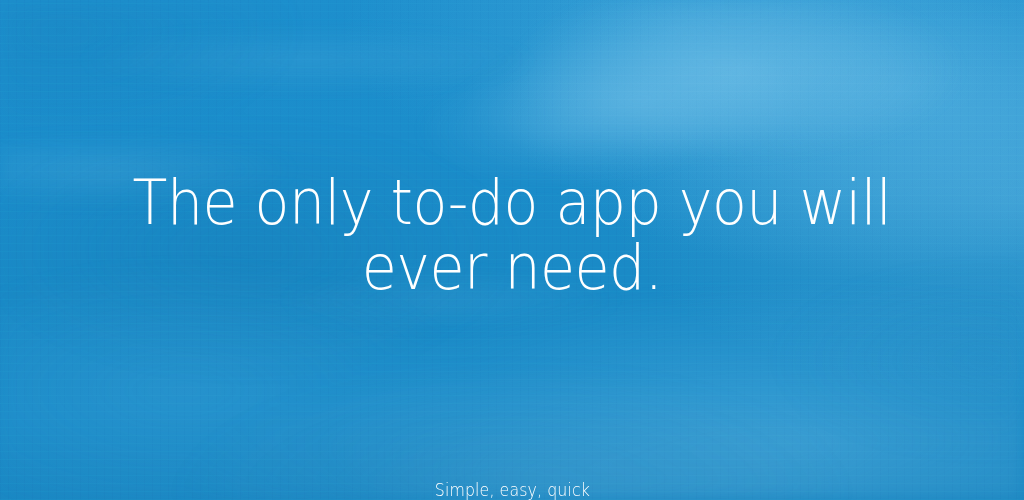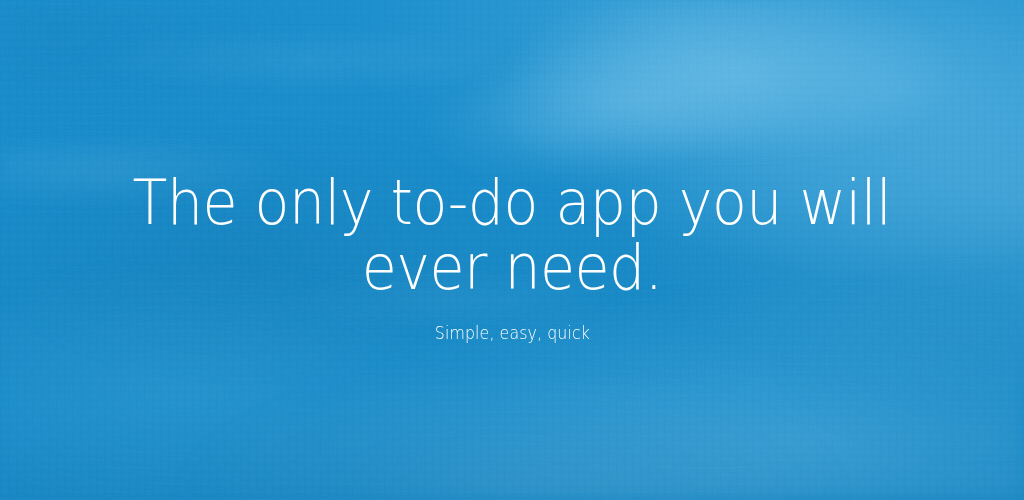--- a/index.html
+++ b/index.html
@@ -144,21 +144,21 @@
   
   .hero-content {
     position: absolute;
     left: 0;
     right: 0;
     top: 0;
     bottom: 0;
     display: flex;
     flex-direction: column;
     align-items: center;
-    justify-content: flex-start;
+    justify-content: space-between;
     text-align: center;
   }
 
   .hero-headline {
     margin: 0;
     padding: 0 36px;
     width: 100%;
     box-sizing: border-box;
     margin-top: 171px;
     font-family: "DejaVu Sans", "Liberation Sans", sans-serif;

